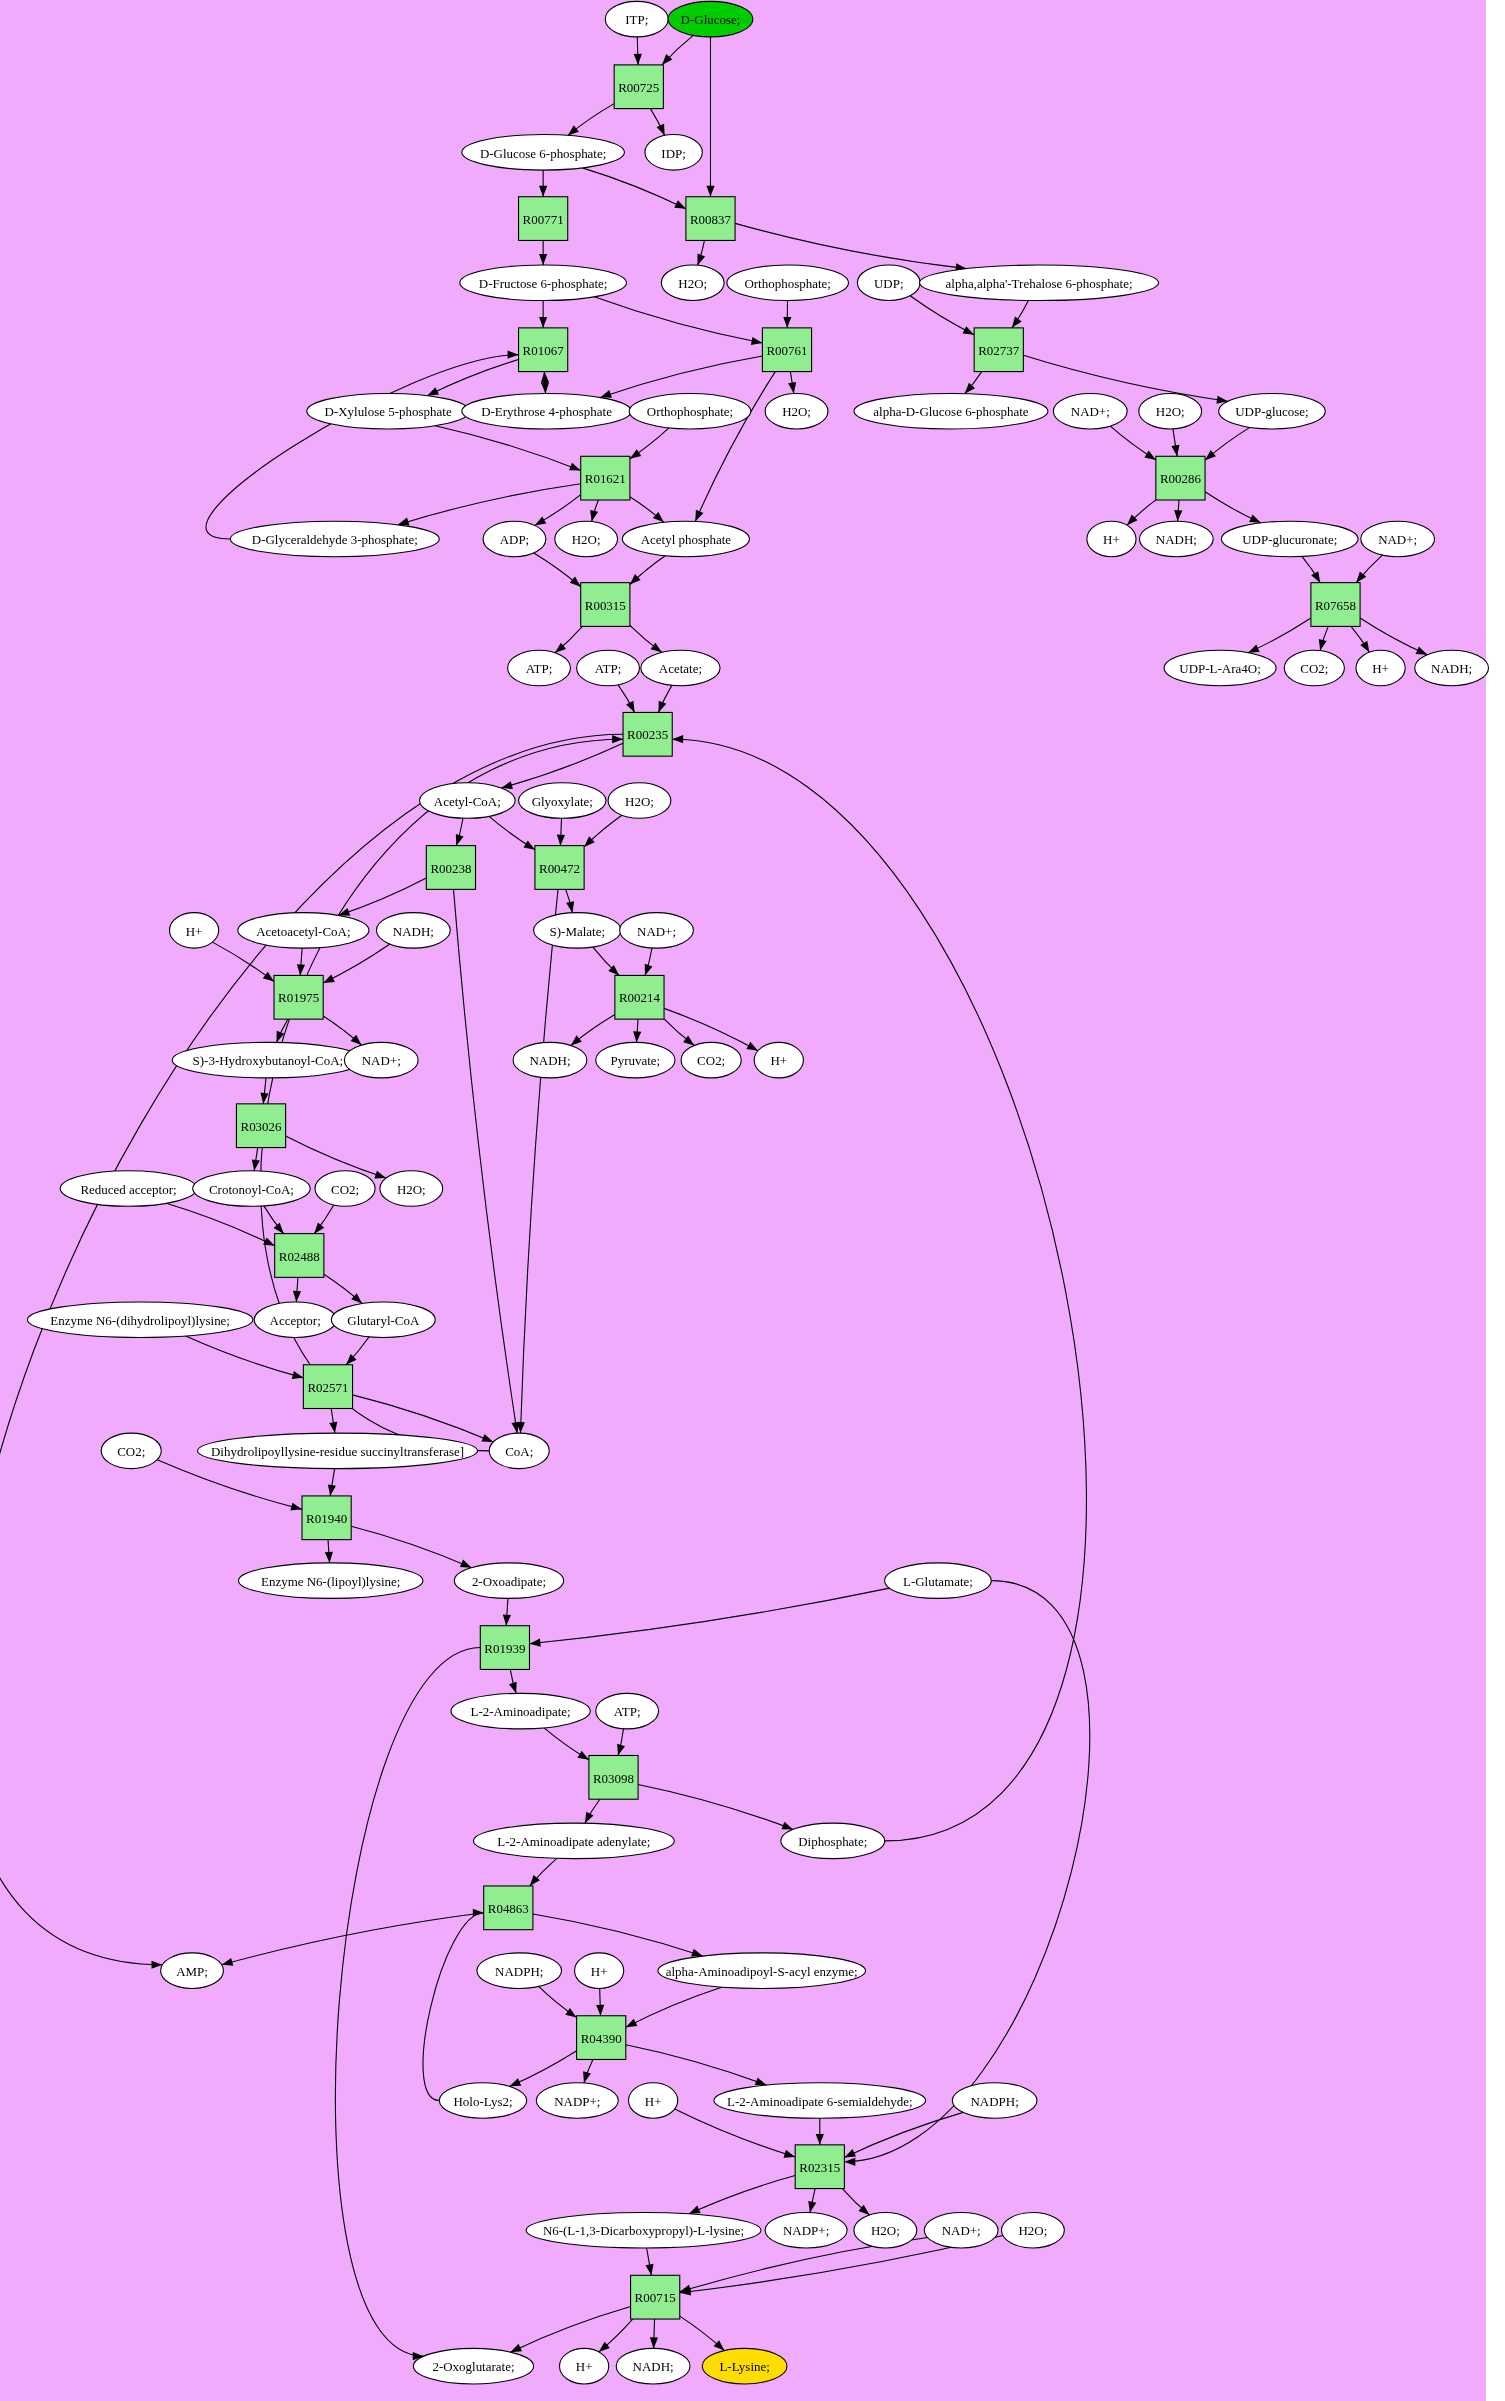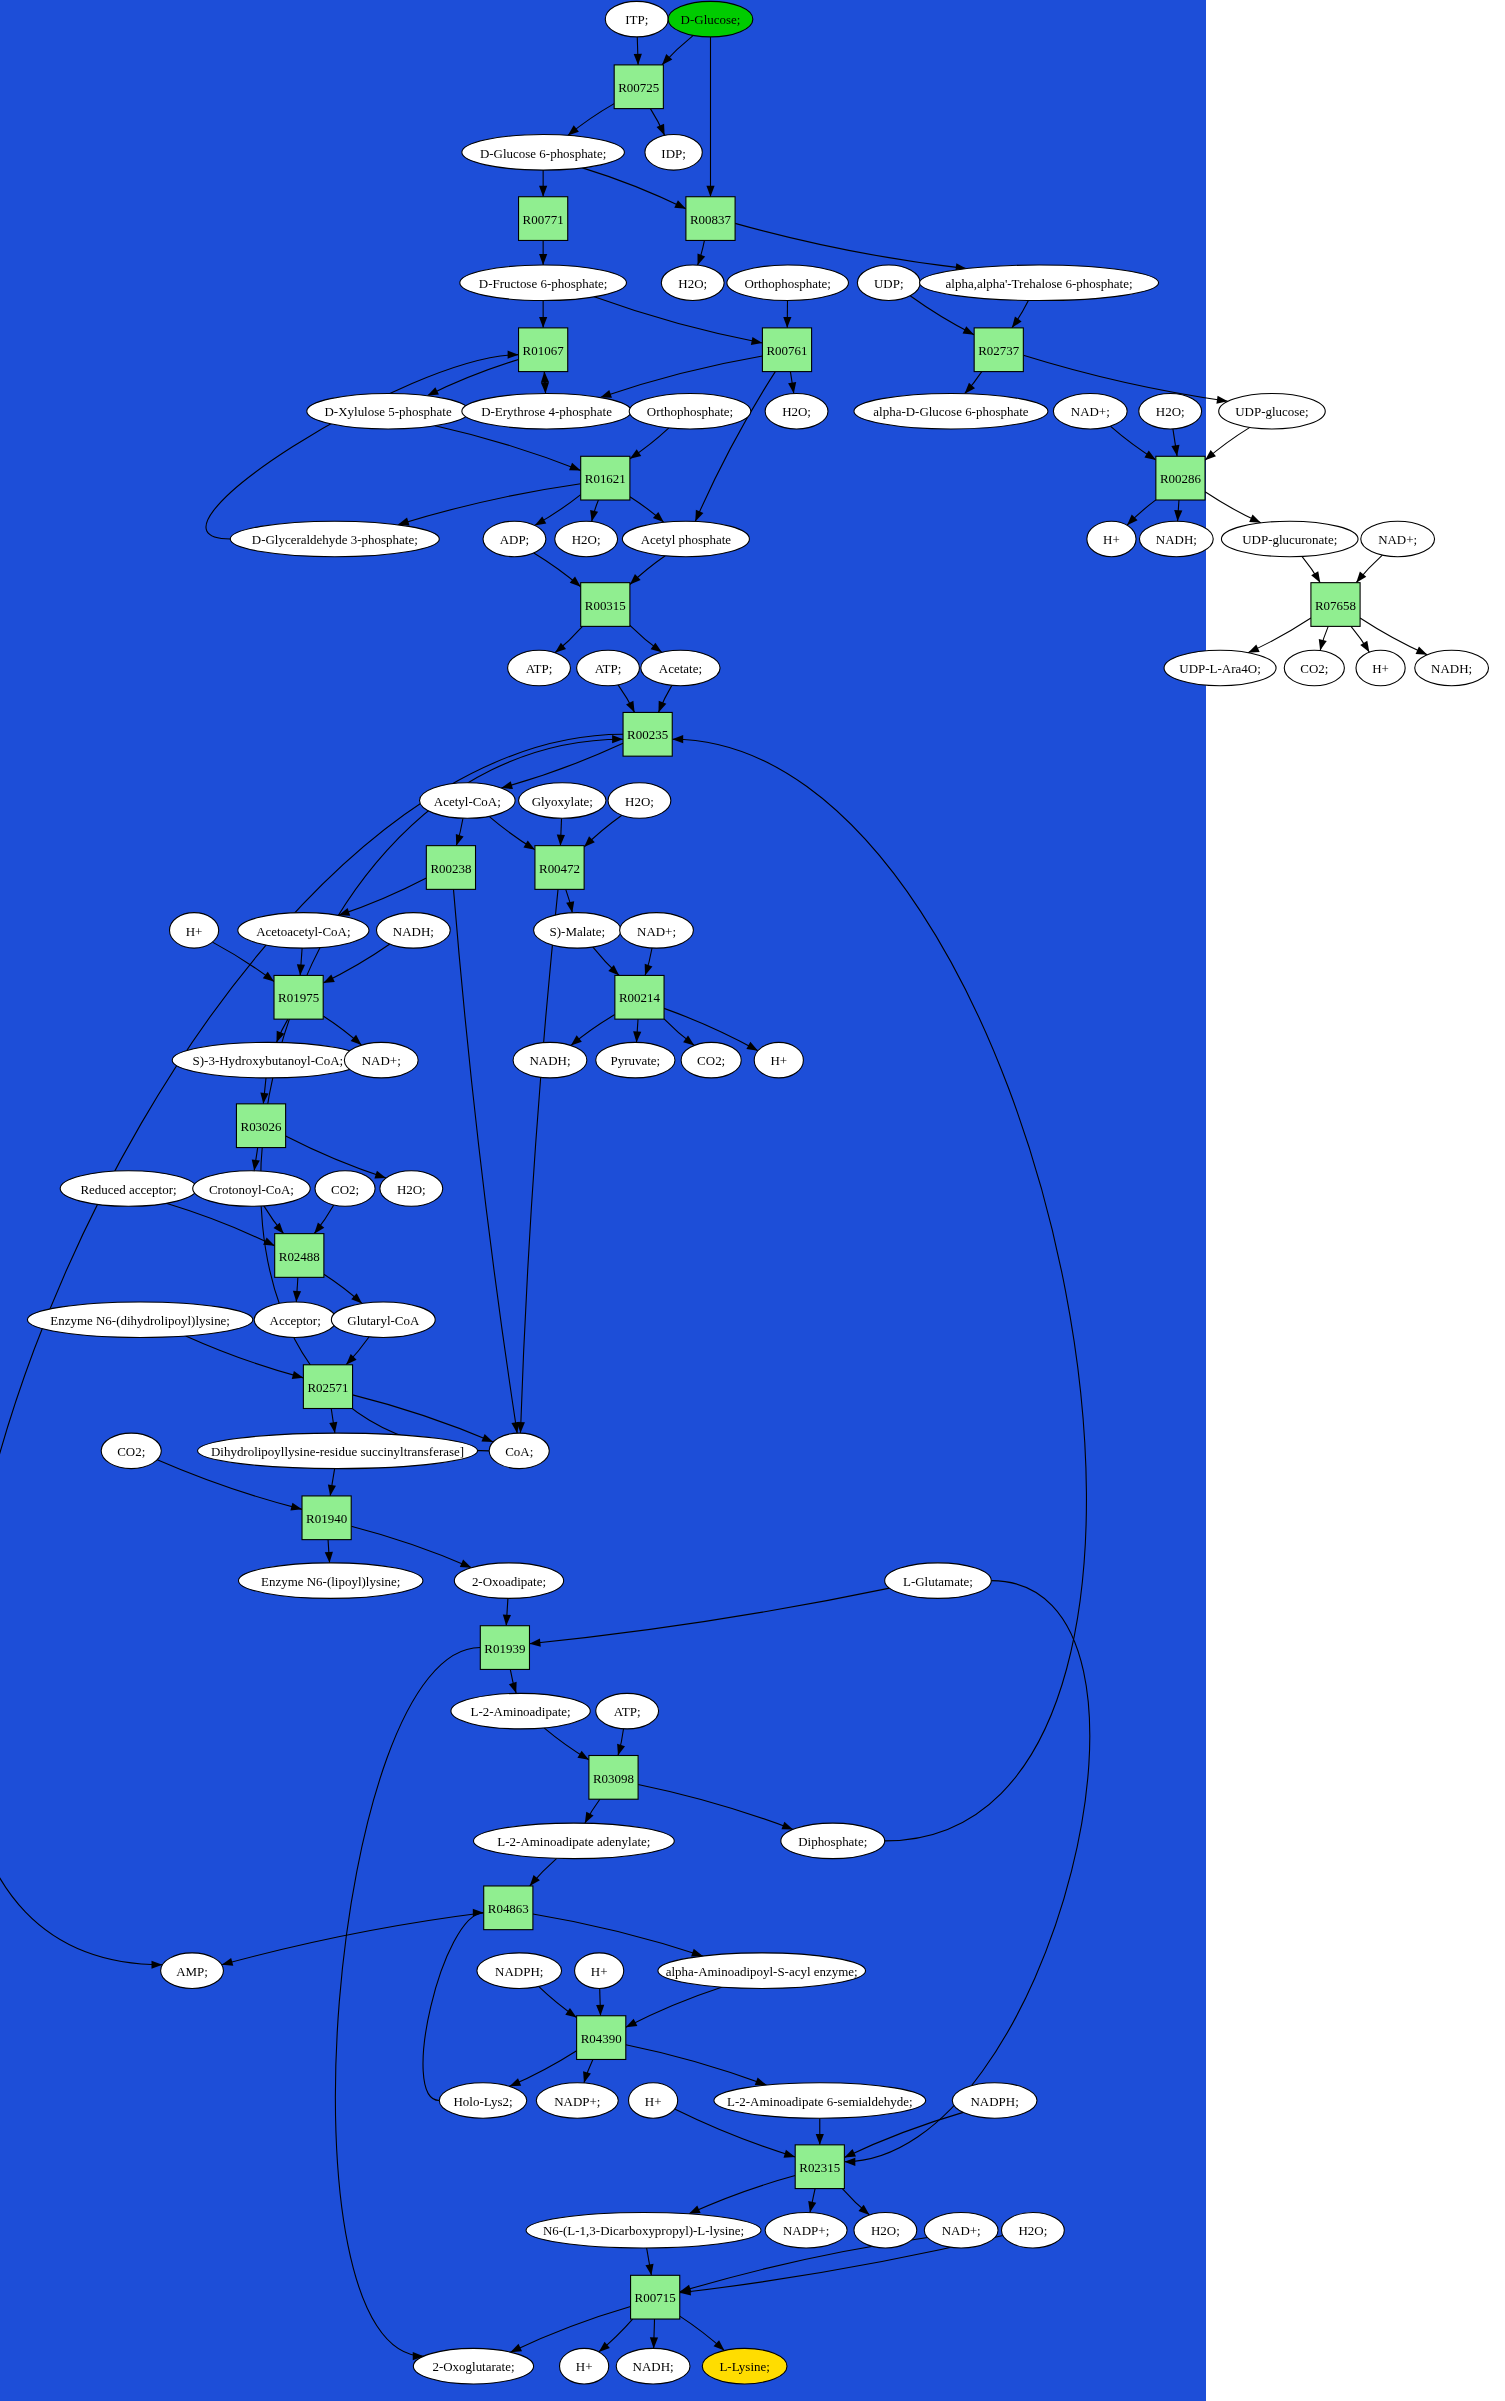--- a/index.html
+++ b/index.html
@@ -1,16 +1,16 @@
 <!DOCTYPE html>
 <html style="font-size:11px"><head>
 <meta charset="utf-8">
 <style>
   html,body{margin:0;padding:0;background:#ffffff;}
-  #canvas{position:relative;width:1206px;height:2401px;background:#1d4ed8;
+  #canvas{position:relative;width:1486px;height:2401px;background:#f0abfc;
     font-family:"Liberation Serif", serif;}
   svg#graph{position:absolute;left:0;top:0;width:1505px;height:2401px;}
   .edge{fill:none;stroke:#000000;stroke-width:1.6px;}
   .arrow{fill:#000000;stroke:none;}
   .node-ellipse{fill:#ffffff;stroke:#000000;stroke-width:1.6px;}
   .node-ellipse.compound-start{fill:#00cc00;}
   .node-ellipse.compound-end{fill:#ffdd00;}
   .node-rect{fill:#90ee90;stroke:#000000;stroke-width:1.6px;}
   .node-label{font-family:"Liberation Serif", serif;font-size:19px;
     text-anchor:middle;dominant-baseline:central;fill:#000000;

